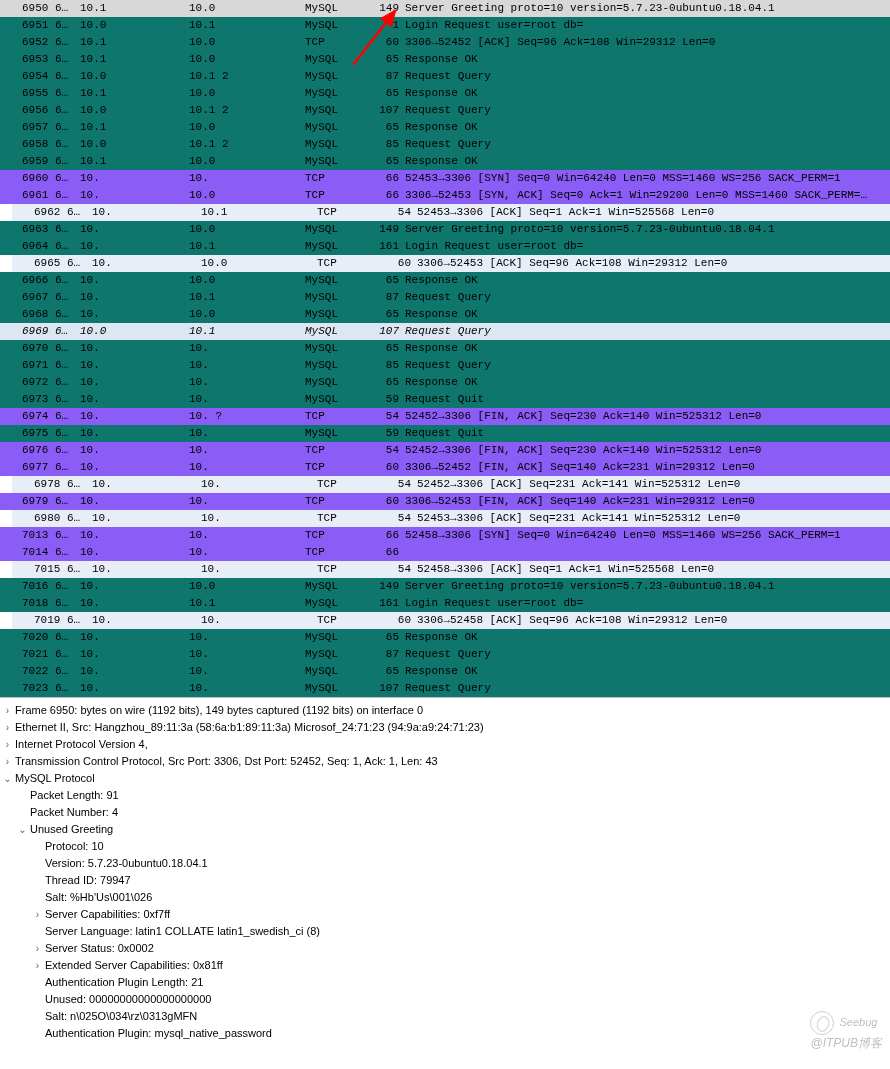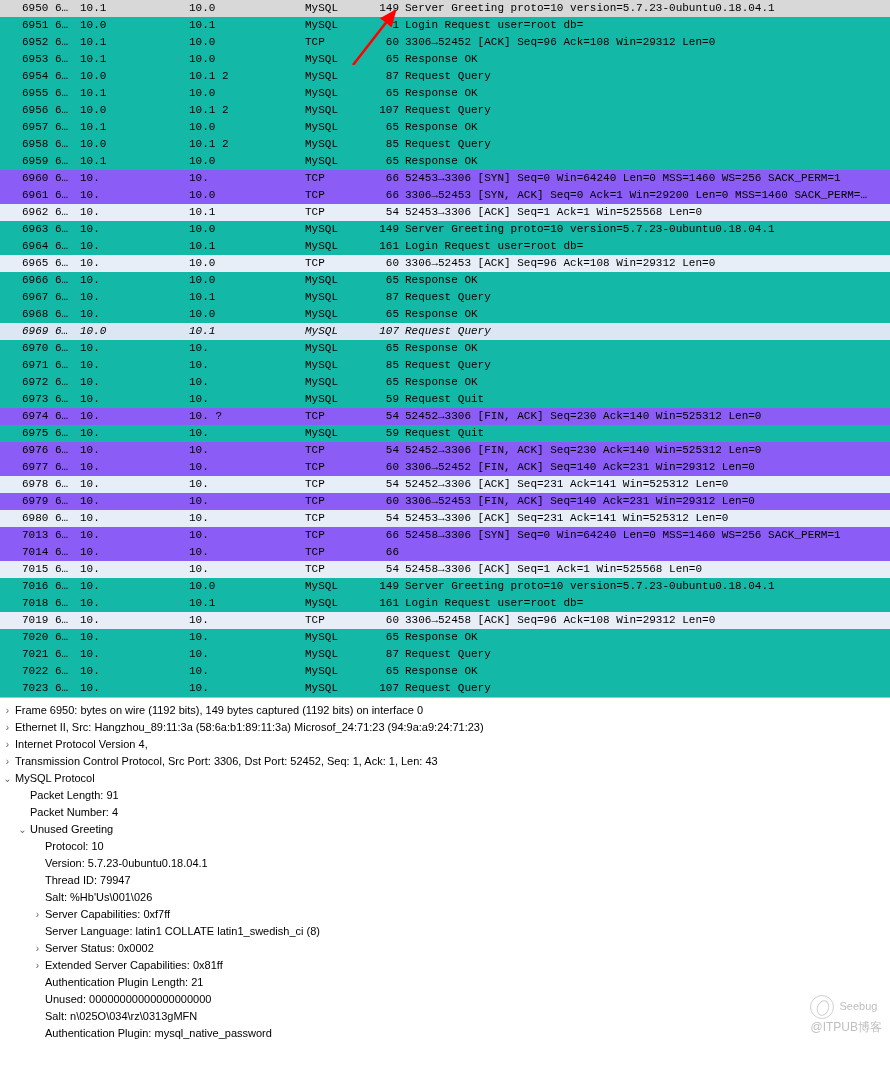--- a/index.html
+++ b/index.html
@@ -24,24 +24,24 @@
     font-size: 11px;
     white-space: nowrap;
   }
   .c-no    { width: 55px;  padding-left: 22px; }
   .c-time  { width: 25px; }
   .c-src   { width: 109px; }
   .c-dst   { width: 116px; }
   .c-proto { width: 58px; }
   .c-len   { width: 40px; text-align: right; padding-right: 4px; }
   .c-info  { flex: 1; padding-left: 2px; overflow: hidden; text-overflow: clip; }
-  .bg-white   { background: #14b8a6; }
+  .bg-white   { background: #0f766e; }
   .bg-sel     { background: #d8d8d8; align-items: center; }
   .bg-dark    { background: #8b5cf6; }
-  .bg-light1  { background: #e8eef7; }
+  .bg-light1  { background: #e8eef7; margin-left: 12px; }
   .bg-light2  { background: #dce7f3; font-style: italic; }
 
   .arrow {
     position: absolute;
     left: 263px;
     top: 5px;
     width: 140px;
     height: 60px;
     pointer-events: none;
   }
@@ -62,23 +62,24 @@
   .tw {
     width: 15px;
     text-align: center;
     color: #666;
     font-size: 10px;
     user-select: none;
   }
   .watermark {
     position: absolute;
     right: 8px;
-    bottom: 16px;
+    bottom: 0;
     font-size: 11px;
     color: #bfbfbf;
+    font-style: italic;
   }
   .watermark .circ {
     display: inline-block;
     width: 24px; height: 24px;
     border: 1px solid #d0d0d0;
     border-radius: 50%;
     vertical-align: middle;
     position: relative;
     margin-right: 2px;
   }

